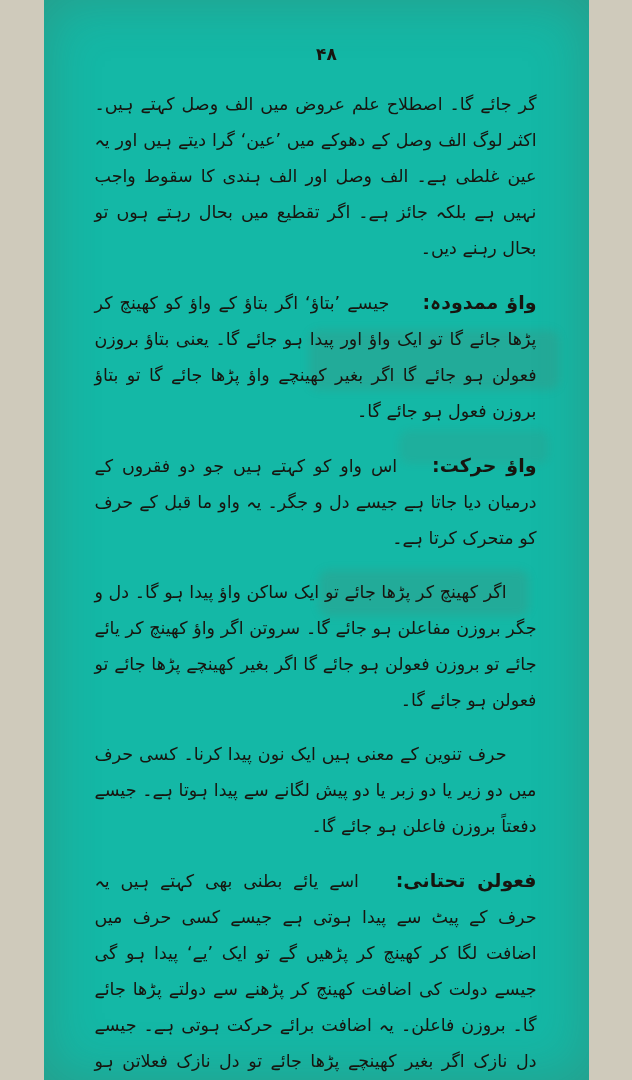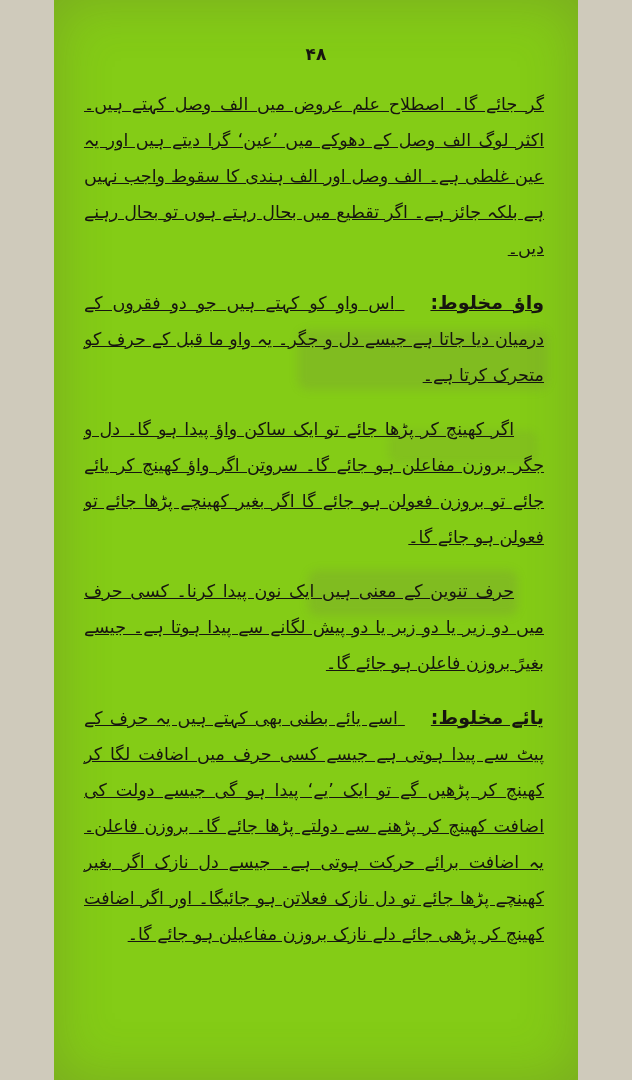--- a/index.html
+++ b/index.html
@@ -5,26 +5,27 @@
   html, body {
     margin: 0;
     padding: 0;
     background: #cfcabb;
   }
   .page {
     position: relative;
     width: 524px;
     height: 1080px;
     margin: 0 auto;
-    background: #84cc16;
+    background: #14b8a6;
     box-shadow: inset 0 0 55px rgba(92, 82, 60, 0.28);
     overflow: hidden;
     direction: rtl;
     font-family: "DejaVu Sans", sans-serif;
     color: #17150f;
+    padding-left: 21px;
   }
   .bleed {
     position: absolute;
     background: rgba(110, 104, 88, 0.16);
     border-radius: 10px;
     filter: blur(4px);
     z-index: 0;
   }
   .page-number {
     position: relative;
@@ -38,22 +39,21 @@
   .content {
     position: relative;
     z-index: 1;
     padding: 22px 34px 0 30px;
     font-size: 17.5px;
     line-height: 36px;
     text-align: justify;
     text-justify: inter-word;
   }
   .para {
-    margin: 0 0 10px 0;
-    text-decoration: underline;
+    margin: 0 18px 10px 0;
   }
   .para.gap-above {
     margin-top: 18px;
   }
   .para.indent {
     text-indent: 30px;
   }
   .term {
     font-weight: bold;
     font-size: 19px;
@@ -69,30 +69,34 @@
   <div class="bleed" style="right:30px; top:330px; width:250px; height:60px;"></div>
   <div class="bleed" style="right:60px; top:570px; width:210px; height:46px;"></div>
   <div class="bleed" style="right:40px; top:430px; width:150px; height:34px; opacity:.7;"></div>
 
   <div class="page-number">۴۸</div>
 
   <div class="content">
 
     <p class="para">گر جائے گا۔ اصطلاح علم عروض میں الف وصل کہتے ہیں۔ اکثر لوگ الف وصل کے دھوکے میں ’عین‘ گرا دیتے ہیں اور یہ عین غلطی ہے۔ الف وصل اور الف ہندی کا سقوط واجب نہیں ہے بلکہ جائز ہے۔ اگر تقطیع میں بحال رہتے ہوں تو بحال رہنے دیں۔</p>
 
+    <p class="para gap-above">
+      <span class="term">واؤ ممدودہ:</span>
+      <span>جیسے ’بتاؤ‘ اگر بتاؤ کے واؤ کو کھینچ کر پڑھا جائے گا تو ایک واؤ اور پیدا ہو جائے گا۔ یعنی بتاؤ بروزن فعولن ہو جائے گا اگر بغیر کھینچے واؤ پڑھا جائے گا تو بتاؤ بروزن فعول ہو جائے گا۔</span>
+    </p>
 
     <p class="para gap-above">
-      <span class="term">واؤ مخلوط:</span>
+      <span class="term">واؤ حرکت:</span>
       <span>اس واو کو کہتے ہیں جو دو فقروں کے درمیان دیا جاتا ہے جیسے دل و جگر۔ یہ واو ما قبل کے حرف کو متحرک کرتا ہے۔</span>
     </p>
 
     <p class="para gap-above indent">اگر کھینچ کر پڑھا جائے تو ایک ساکن واؤ پیدا ہو گا۔ دل و جگر بروزن مفاعلن ہو جائے گا۔ سروتن اگر واؤ کھینچ کر یائے جائے تو بروزن فعولن ہو جائے گا اگر بغیر کھینچے پڑھا جائے تو فعولن ہو جائے گا۔</p>
 
-    <p class="para gap-above indent">حرف تنوین کے معنی ہیں ایک نون پیدا کرنا۔ کسی حرف میں دو زیر یا دو زبر یا دو پیش لگانے سے پیدا ہوتا ہے۔ جیسے بغیرً بروزن فاعلن ہو جائے گا۔</p>
+    <p class="para gap-above indent">حرف تنوین کے معنی ہیں ایک نون پیدا کرنا۔ کسی حرف میں دو زیر یا دو زبر یا دو پیش لگانے سے پیدا ہوتا ہے۔ جیسے دفعتاً بروزن فاعلن ہو جائے گا۔</p>
 
     <p class="para gap-above">
-      <span class="term">یائے مخلوط:</span>
+      <span class="term">فعولن تحتانی:</span>
       <span>اسے یائے بطنی بھی کہتے ہیں یہ حرف کے پیٹ سے پیدا ہوتی ہے جیسے کسی حرف میں اضافت لگا کر کھینچ کر پڑھیں گے تو ایک ’یے‘ پیدا ہو گی جیسے دولت کی اضافت کھینچ کر پڑھنے سے دولتے پڑھا جائے گا۔ بروزن فاعلن۔ یہ اضافت برائے حرکت ہوتی ہے۔ جیسے دل نازک اگر بغیر کھینچے پڑھا جائے تو دل نازک فعلاتن ہو جائیگا۔ اور اگر اضافت کھینچ کر پڑھی جائے دلے نازک بروزن مفاعیلن ہو جائے گا۔</span>
     </p>
 
 
   </div>
 </div>
 
 </body></html>

